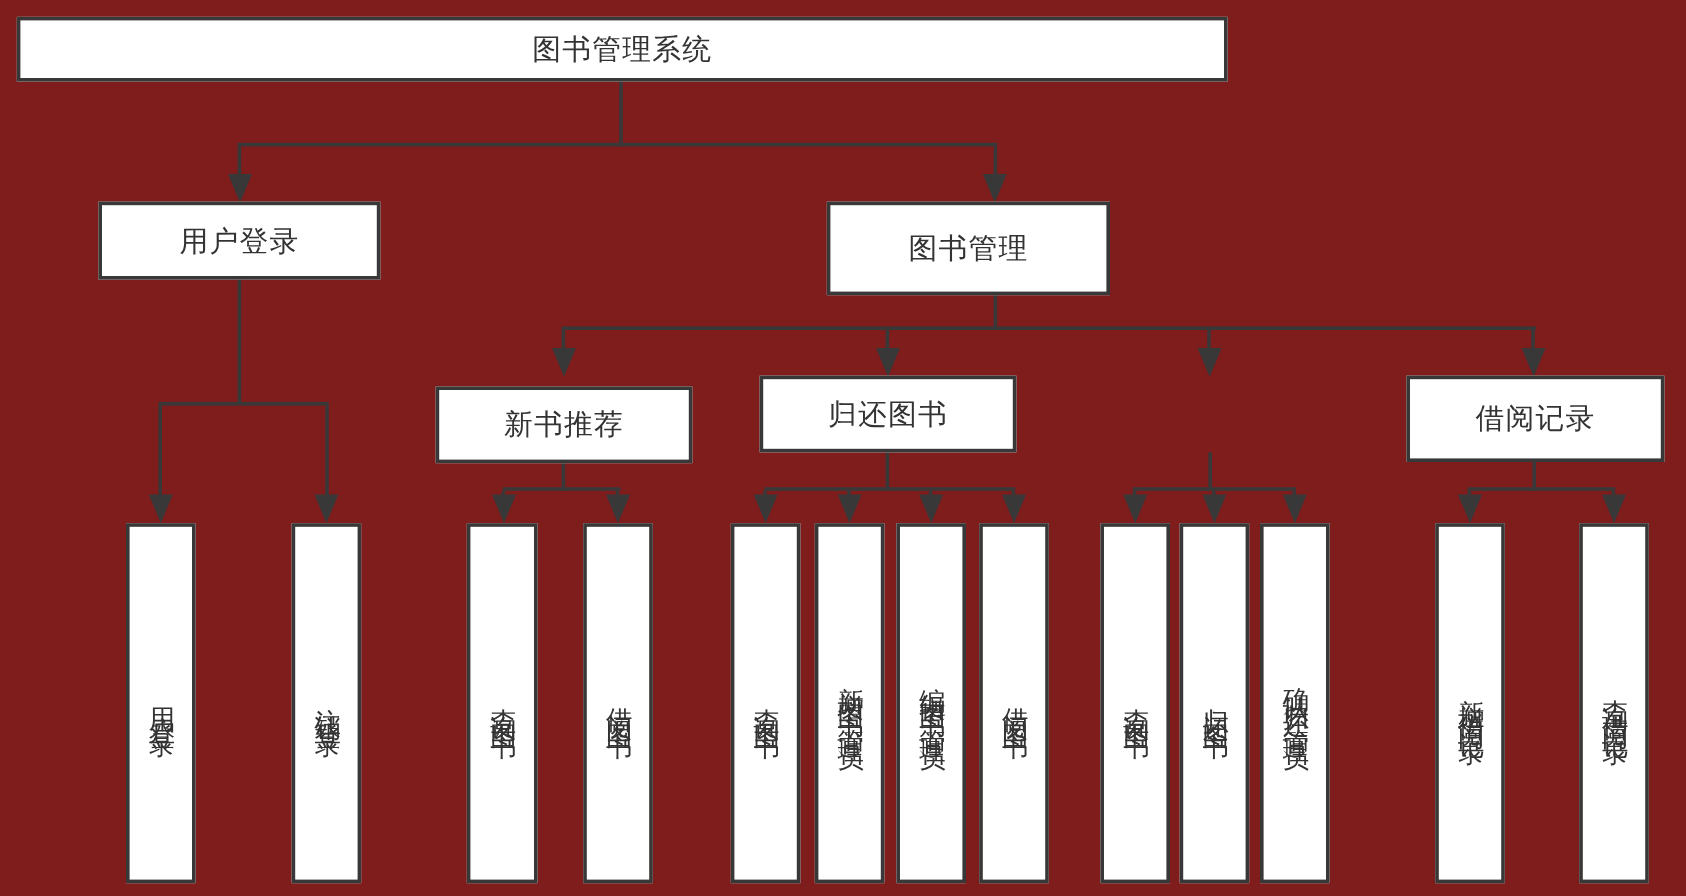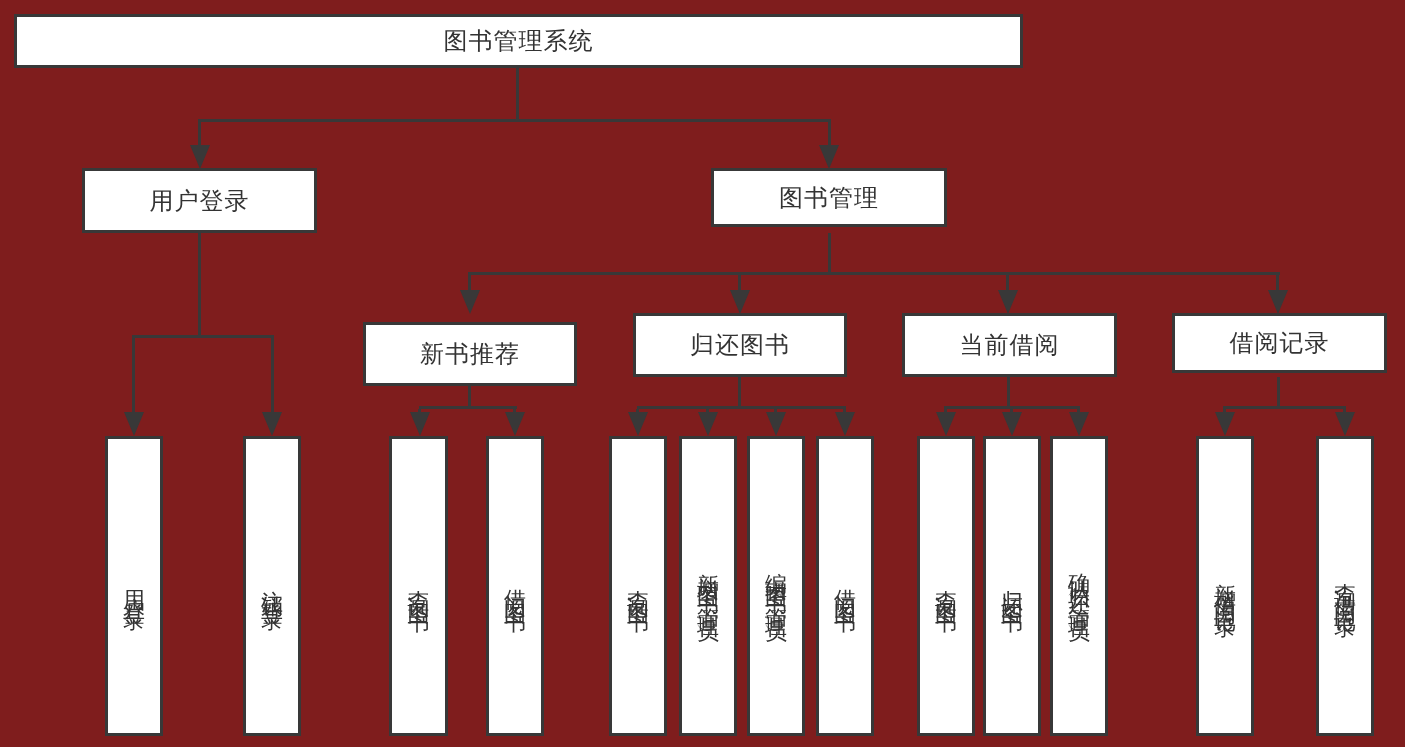--- a/index.html
+++ b/index.html
@@ -126,34 +126,31 @@
   <div class="vline" style="left:1343px;top:409px;width:3px;height:6px"></div>
   <div class="arrowhead" style="left:1335px;top:412px"></div>
 
   <div class="node node-h" style="left:14px;top:14px;width:1009px;height:54px">
     <span>图书管理系统</span>
   </div>
 
   <div class="node node-h" style="left:82px;top:168px;width:235px;height:65px">
     <span>用户登录</span>
   </div>
-  <div class="node node-h" style="left:711px;top:168px;width:236px;height:59px">
+  <div class="node node-h" style="left:689px;top:168px;width:236px;height:78px">
     <span>图书管理</span>
   </div>
 
   <div class="node node-h" style="left:363px;top:322px;width:214px;height:64px">
     <span>新书推荐</span>
   </div>
   <div class="node node-h" style="left:633px;top:313px;width:214px;height:64px">
     <span>归还图书</span>
   </div>
-  <div class="node node-h" style="left:902px;top:313px;width:215px;height:64px">
-    <span>当前借阅</span>
-  </div>
-  <div class="node node-h" style="left:1172px;top:313px;width:215px;height:60px">
+  <div class="node node-h" style="left:1172px;top:313px;width:215px;height:72px">
     <span>借阅记录</span>
   </div>
 
   <div class="node node-v" style="left:105px;top:436px;width:58px;height:300px">
     <span>用户登录</span>
   </div>
   <div class="node node-v" style="left:243px;top:436px;width:58px;height:300px">
     <span>注销登录</span>
   </div>
 

